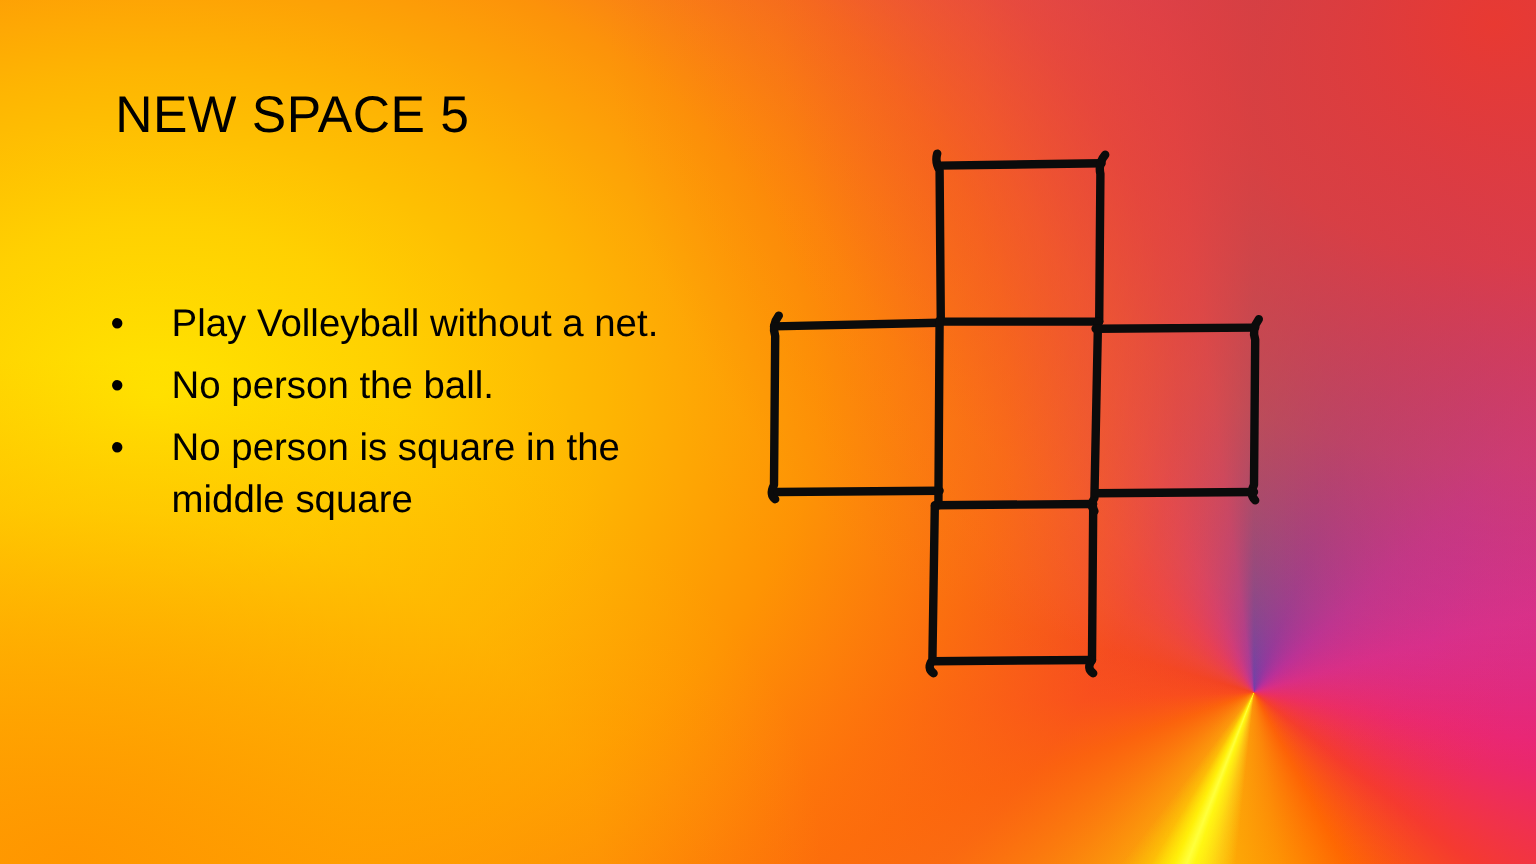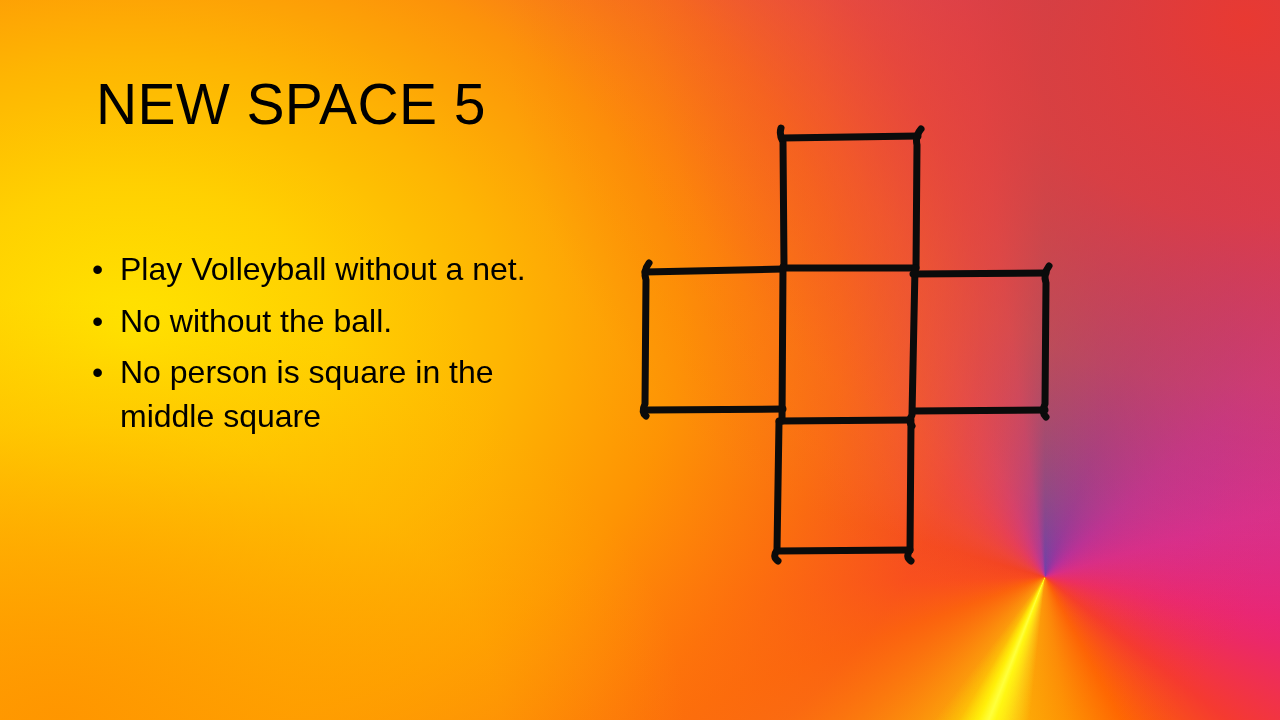--- a/index.html
+++ b/index.html
@@ -96,21 +96,21 @@
         rgba(255,220,0,0) 218deg);
     -webkit-mask-image: radial-gradient(circle 430px at 1045px 577px, #000 0%, #000 48%, rgba(0,0,0,0) 100%);
             mask-image: radial-gradient(circle 430px at 1045px 577px, #000 0%, #000 48%, rgba(0,0,0,0) 100%);
   }
 
   
   #title {
     position: absolute;
     left: 96px;
     top: 72px;
-    font-size: 57px;
+    font-size: 43px;
     font-weight: 300;
     letter-spacing: 0.4px;
     color: #000000;
     white-space: nowrap;
     line-height: 1.15;
   }
   #bullets {
     position: absolute;
     left: 92px;
     top: 248px;
@@ -125,20 +125,21 @@
     margin-bottom: 8px;
   }
   .bullet-dot {
     flex: 0 0 auto;
     width: 28px;
     font-size: 32px;
     line-height: 1.36;
   }
   .bullet-text {
     flex: 1 1 auto;
+    margin-left: 23px;
   }
 
   
   #diagram {
     position: absolute;
     left: 0;
     top: 0;
     width: 1280px;
     height: 720px;
   }
@@ -165,21 +166,21 @@
 
   <div id="bullets">
 
     <div class="bullet-row">
       <span class="bullet-dot">•</span>
       <span class="bullet-text">Play Volleyball without a net.</span>
     </div>
 
     <div class="bullet-row">
       <span class="bullet-dot">•</span>
-      <span class="bullet-text">No without the ball.</span>
+      <span class="bullet-text">No person the ball.</span>
     </div>
 
     <div class="bullet-row">
       <span class="bullet-dot">•</span>
       <span class="bullet-text">No person is square in the middle square</span>
     </div>
 
   </div>
 
   <svg id="diagram" viewBox="0 0 1280 720">

